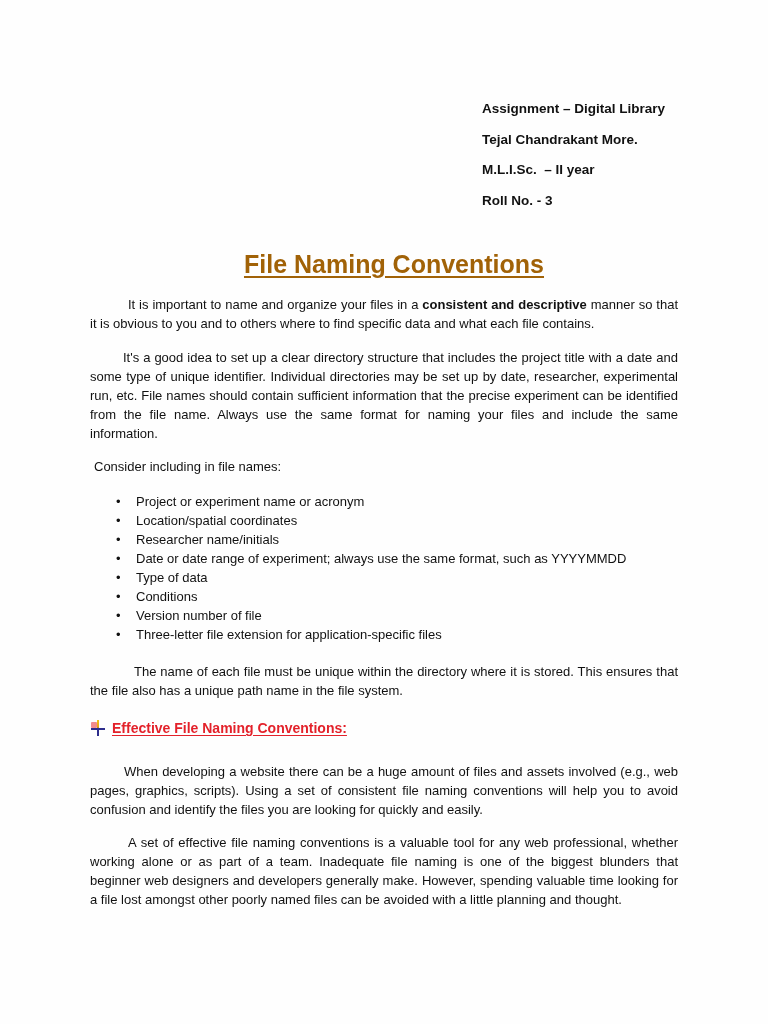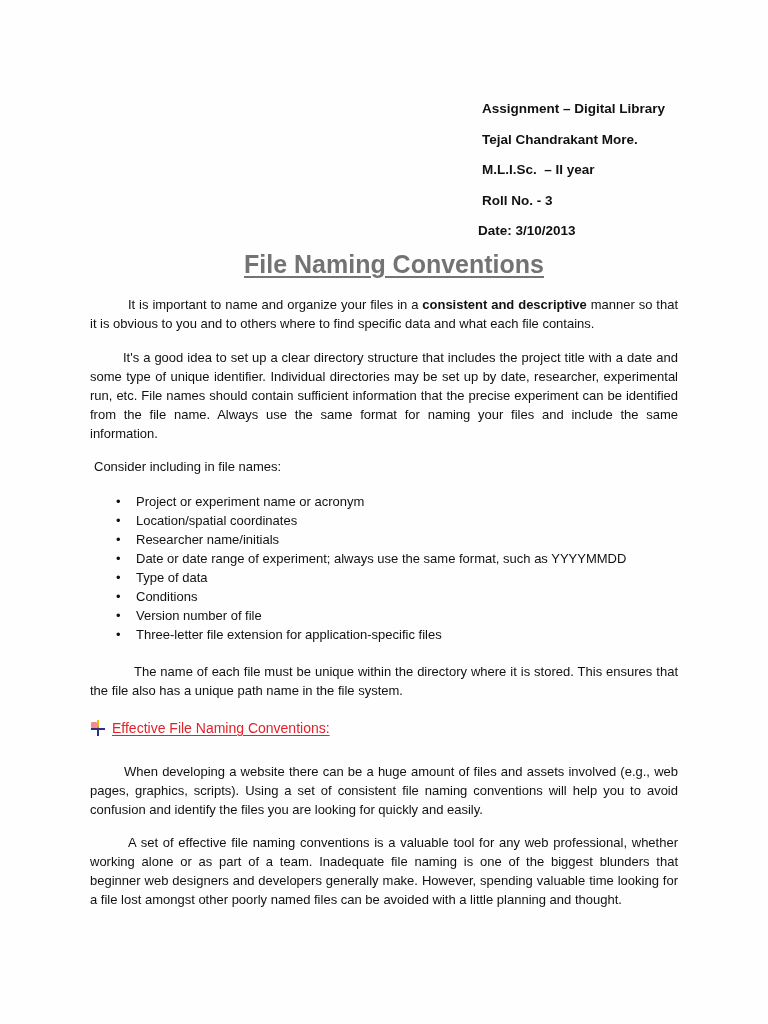--- a/index.html
+++ b/index.html
@@ -32,21 +32,21 @@
     .header-block .line { white-space: pre; }
     .header-block .date-line { margin-left: -4px; }
 
     .title {
       position: absolute;
       left: 0; right: 0;
       top: 250px;
       text-align: center;
       font-size: 25px;
       font-weight: bold;
-      color: #737373;
+      color: #a16207;
       text-decoration: underline;
       text-decoration-thickness: 2px;
       text-underline-offset: 3px;
       letter-spacing: 0px;
       padding-left: 20px;
     }
 
     .para {
       position: absolute;
       left: 90px;
@@ -116,40 +116,39 @@
     }
     .section-heading .icon .a {
       position: absolute; left: 1px; top: 2px;
       width: 6px; height: 6px;
       background: #ef6f6f;
       border-radius: 1px;
       opacity: 0.8;
     }
     .section-heading .text {
       font-size: 14px;
-      font-weight: normal;
+      font-weight: bold;
       color: #e3212a;
       text-decoration: underline;
       text-underline-offset: 2px;
     }
 
     #p4 { top: 762px; }
     #p5 { top: 833px; }
   </style>
 </head>
 <body>
 
 <div class="page">
 
   <div class="header-block">
     <div class="line">Assignment – Digital Library</div>
     <div class="line">Tejal Chandrakant More.</div>
     <div class="line">M.L.I.Sc.  – II year</div>
     <div class="line">Roll No. - 3</div>
-    <div class="line date-line">Date: 3/10/2013</div>
   </div>
 
   <div class="title">File Naming Conventions</div>
 
   <div class="para" id="p1">
     <span class="indent"></span><span>It is important to name and organize your files in a </span><b>consistent and descriptive</b><span> manner so that it is obvious to you and to others where to find specific data and what each file contains.</span>
   </div>
 
   <div class="para" id="p2">
     <span class="indent" style="width:33px"></span><span>It's a good idea to set up a clear directory structure that includes the project title with a date and some type of unique identifier. Individual directories may be set up by date, researcher, experimental run, etc. File names should contain sufficient information that the precise experiment can be identified from the file name. Always use the same format for naming your files and include the same information.</span>

